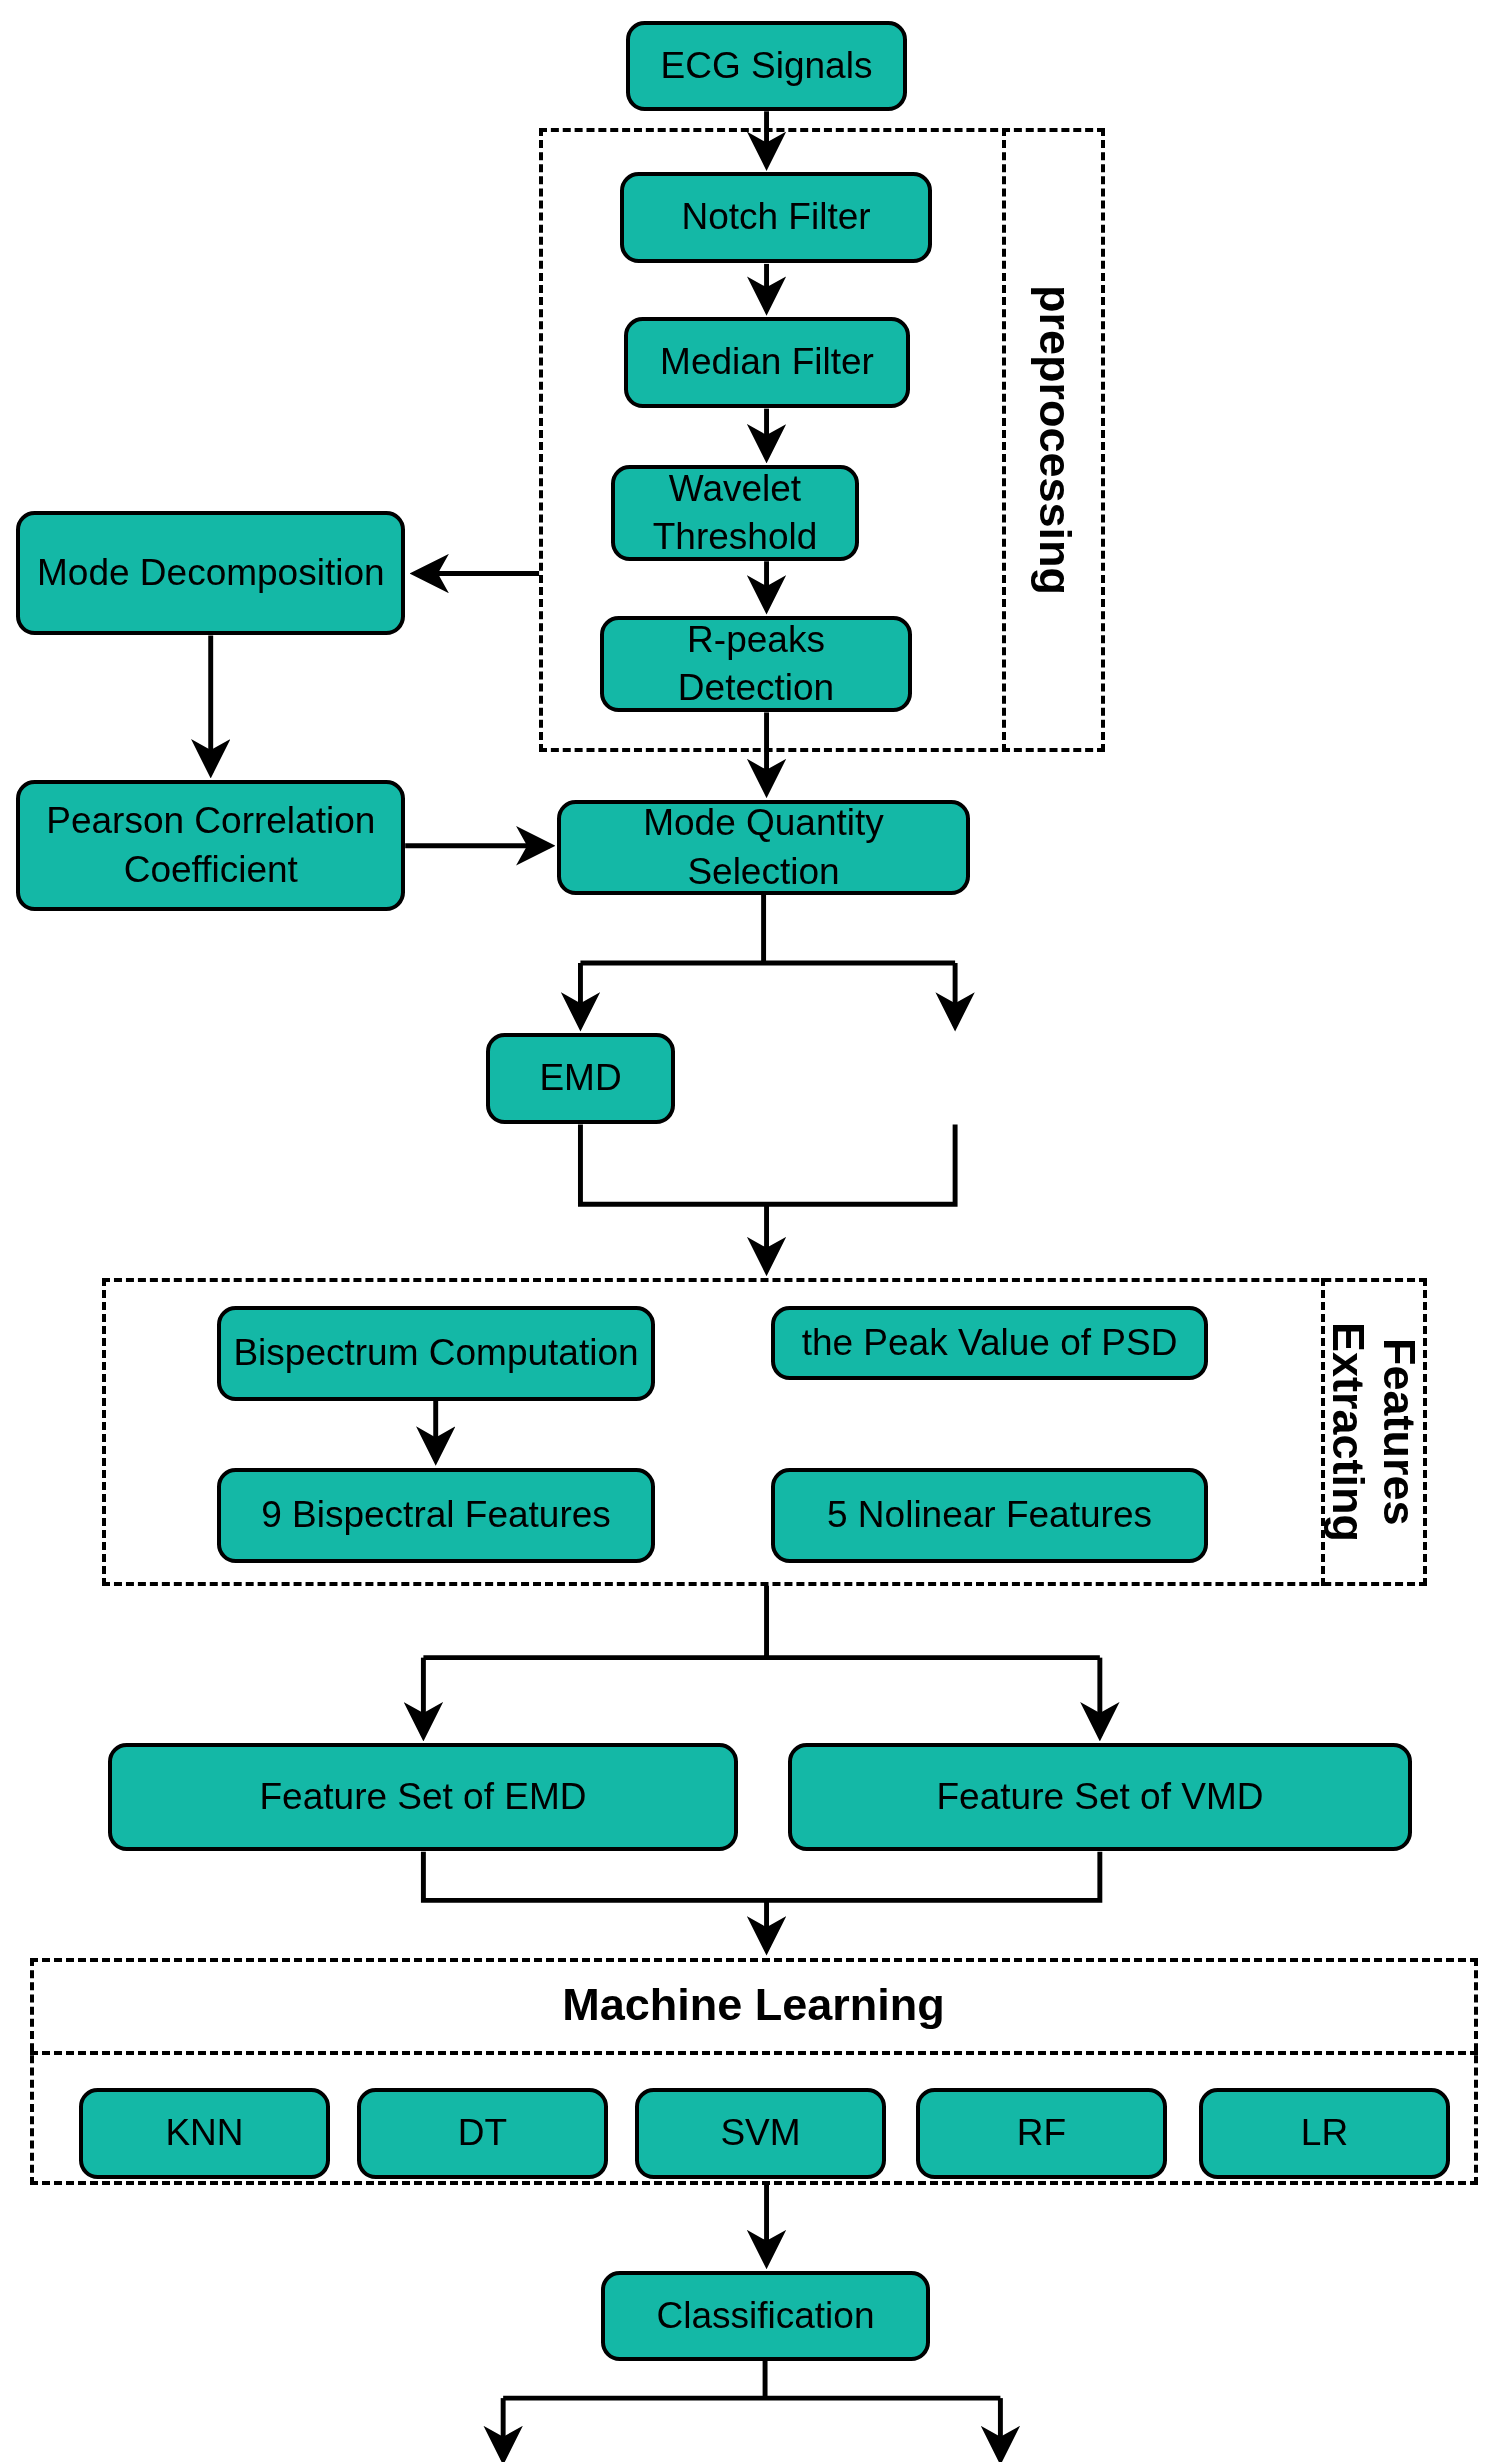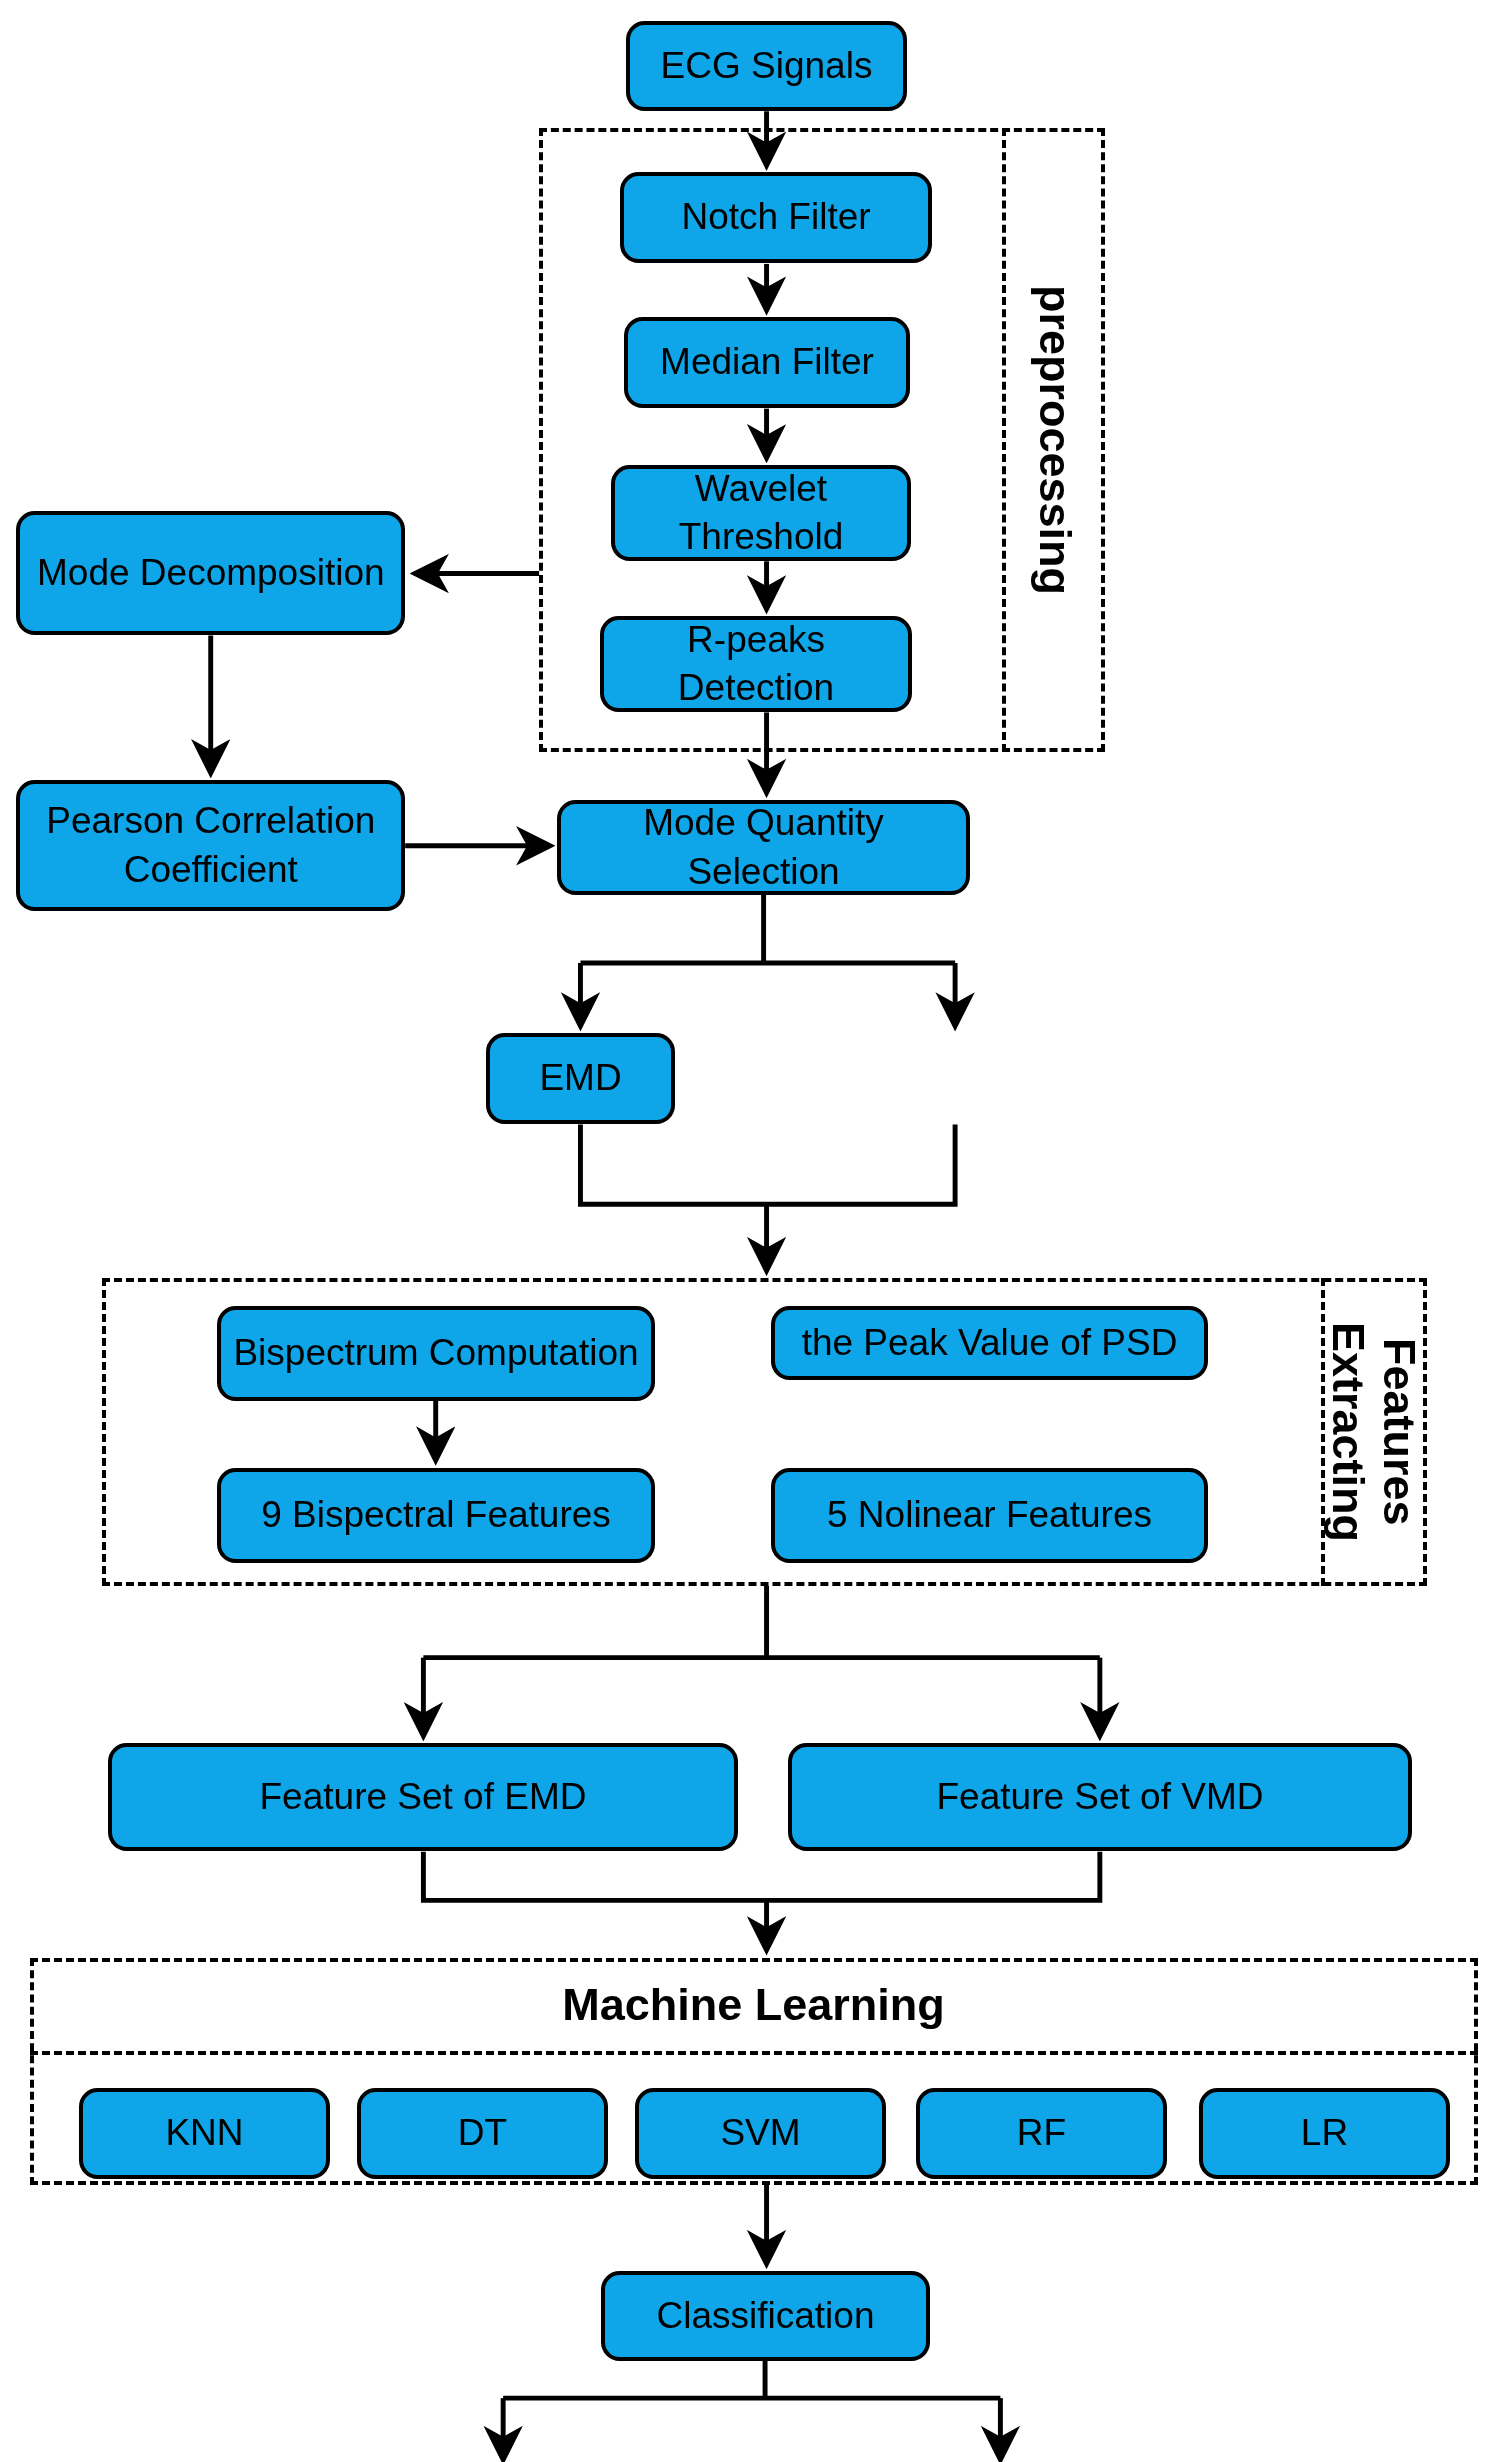--- a/index.html
+++ b/index.html
@@ -1,19 +1,19 @@
 <!DOCTYPE html>
 <html style="font-size:7.9px"><head>
 <meta charset="utf-8">
 <style>
   html,body{margin:0;padding:0;background:#ffffff;}
   .canvas{position:relative;width:1507px;height:2566px;background:#ffffff;
           font-family:"Liberation Sans",sans-serif;color:#000;overflow:hidden;}
   .wires{position:absolute;left:0;top:0;width:1507px;height:2566px;z-index:2;}
-  .node{position:absolute;z-index:3;background:#0ea5e9;border:4.9px solid #000000;
+  .node{position:absolute;z-index:3;background:#14b8a6;border:4.9px solid #000000;
         border-radius:18.7px;display:flex;align-items:center;justify-content:center;
         text-align:center;font-size:37px;line-height:1.3;white-space:pre-line;
         box-sizing:border-box;}
   .group{position:absolute;z-index:1;border:4.4px dashed #000000;box-sizing:border-box;background:#ffffff;}
   .vdivider{position:absolute;z-index:1;border-left:4.4px dashed #000000;width:0;box-sizing:border-box;}
   .hdivider{position:absolute;z-index:1;border-top:4.4px dashed #000000;height:0;box-sizing:border-box;}
   .vlabel{position:absolute;z-index:1;writing-mode:vertical-rl;font-weight:bold;
           font-size:45px;line-height:1.15;white-space:pre-line;text-align:center;
           display:flex;align-items:center;justify-content:center;}
   .gtitle{position:absolute;z-index:1;font-weight:bold;font-size:45px;text-align:center;
@@ -69,21 +69,21 @@
       <path d="M2032 4870 V4995" marker-end="url(#ah)"></path>
     </g>
   </svg>
 
   <div class="node" style="left:626px;top:21px;width:281px;height:90px;">ECG Signals</div>
 
   <div class="node" style="left:611px;top:172px;width:312px;height:91px;margin-left:9px;">Notch Filter</div>
 
   <div class="node" style="left:624px;top:317px;width:286px;height:91px;">Median Filter</div>
 
-  <div class="node" style="left:611px;top:465px;width:300px;height:96px;">Wavelet
+  <div class="node" style="left:611px;top:465px;width:248px;height:96px;">Wavelet
 Threshold</div>
 
   <div class="node" style="left:600px;top:616px;width:312px;height:96px;">R-peaks
 Detection</div>
 
   <div class="node" style="left:16.3px;top:511px;width:389px;height:124px;">Mode Decomposition</div>
 
   <div class="node" style="left:16.3px;top:780px;width:389px;height:131px;">Pearson Correlation
 Coefficient</div>
 

